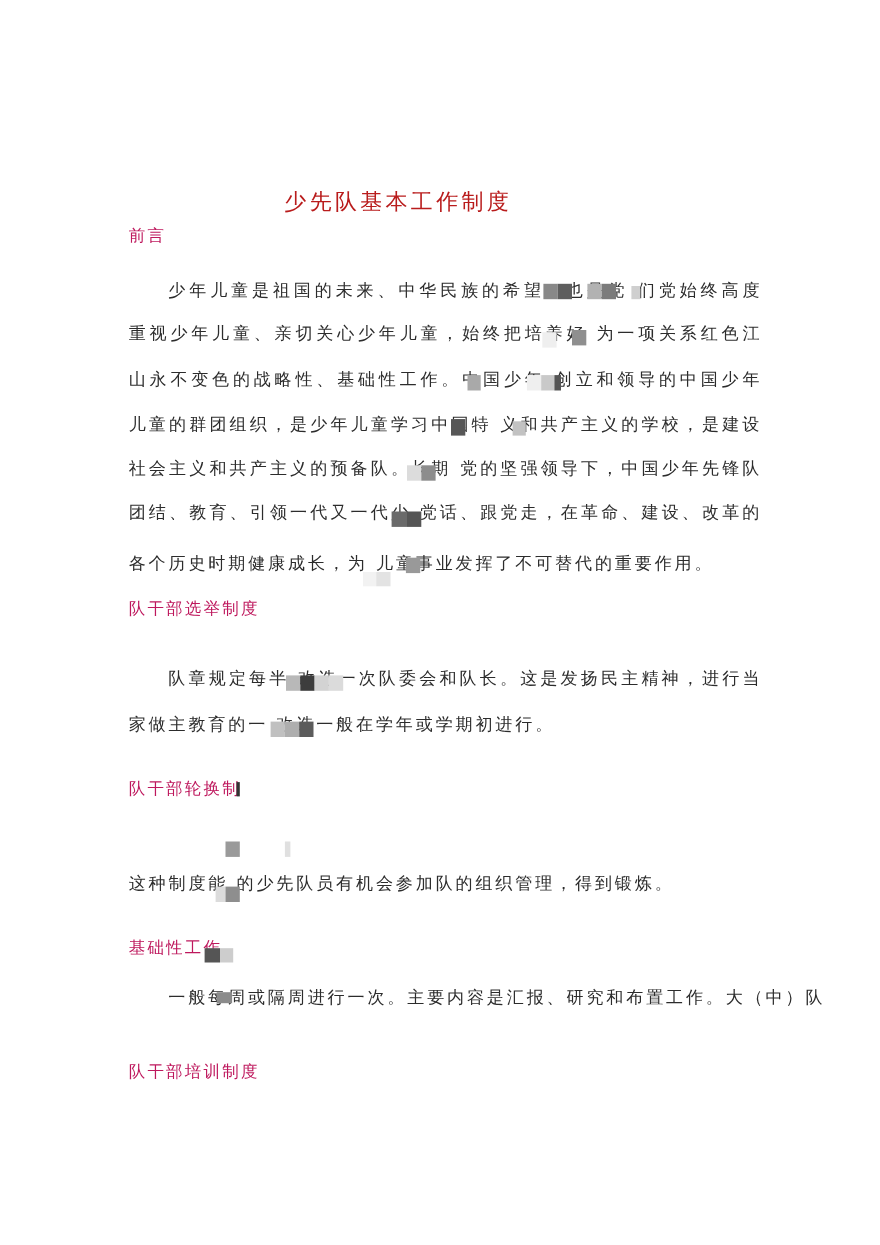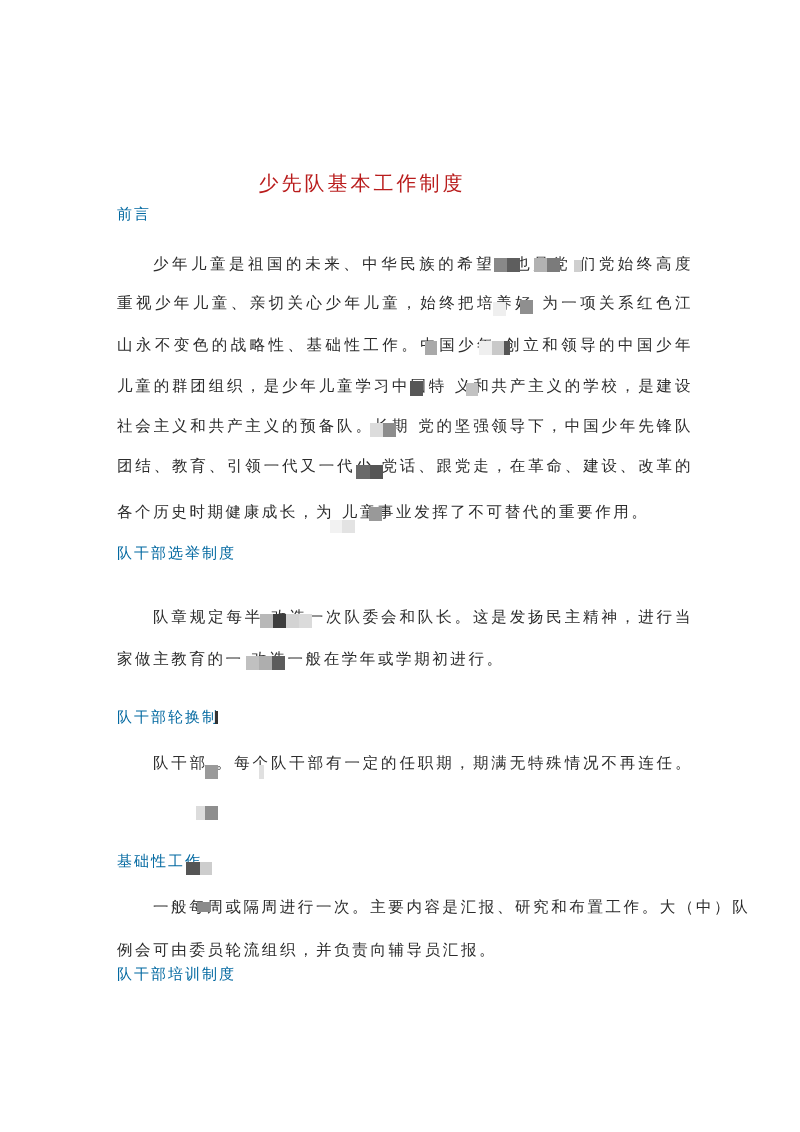--- a/index.html
+++ b/index.html
@@ -1,21 +1,21 @@
 <!DOCTYPE html>
 <html><head>
 <meta charset="utf-8">
 <style>
   html, body { margin: 0; padding: 0; background: #ffffff; }
   body { width: 800px; height: 1132px; position: relative; overflow: hidden;
          font-family: "DejaVu Serif", "Liberation Serif", serif; color: #2a2a2a; }
   .page { position: absolute; left: 0; top: 0; width: 800px; height: 1132px; background: #fff; }
   .title { position: absolute; left: 0; width: 724px; top: 130px; text-align: center;
            font-size: 20px; letter-spacing: 3px; color: #b91c1c; margin-top: 40px; }
-  .heading { position: absolute; left: 117px; font-size: 15px; letter-spacing: 2px; color: #0369a1; }
+  .heading { position: absolute; left: 117px; font-size: 15px; letter-spacing: 2px; color: #be185d; }
   .line { position: absolute; left: 117px; width: 576px; font-size: 15.5px; letter-spacing: 2.6px;
           white-space: nowrap; color: #2c2c2c; text-align: justify; text-align-last: justify; }
   .line.indent { left: 153px; width: 540px; }
   .line.last { text-align-last: left; }
   .mosaic { position: absolute; }
 </style>
 </head>
 <body>
 
 <div class="page">
@@ -29,25 +29,24 @@
   <div class="line" style="top:376px">儿童的群团组织，是少年儿童学习中国特        义和共产主义的学校，是建设</div>
   <div class="line" style="top:416px">社会主义和共产主义的预备队。长期         党的坚强领导下，中国少年先锋队</div>
   <div class="line" style="top:456px">团结、教育、引领一代又一代少       党话、跟党走，在革命、建设、改革的</div>
   <div class="line last" style="top:502px">各个历史时期健康成长，为        儿童事业发挥了不可替代的重要作用。</div>
 
   <div class="heading" style="top:544px">队干部选举制度</div>
   <div class="line indent" style="top:607px">队章规定每半        改选一次队委会和队长。这是发扬民主精神，进行当</div>
   <div class="line last" style="top:649px">家做主教育的一        改选一般在学年或学期初进行。</div>
 
   <div class="heading" style="top:708px">队干部轮换制</div>
-  <div class="line indent" style="top:753px">队干部        。每个队干部有一定的任职期，期满无特殊情况不再连任。</div>
+  <div class="line last" style="top:793px">这种制度能       的少先队员有机会参加队的组织管理，得到锻炼。</div>
 
   <div class="heading" style="top:852px">基础性工作</div>
   <div class="line indent" style="top:897px">一般每周或隔周进行一次。主要内容是汇报、研究和布置工作。大（中）队</div>
-  <div class="line last" style="top:940px">例会可由委员轮流组织，并负责向辅导员汇报。</div>
 
   <div class="heading" style="top:965px">队干部培训制度</div>
 
   <div class="mosaic" style="left:494px;top:258px;width:13px;height:14px;background:#888;"></div>
   <div class="mosaic" style="left:507px;top:258px;width:13px;height:14px;background:#5e5e5e;"></div>
   <div class="mosaic" style="left:534px;top:258px;width:13px;height:14px;background:#b2b2b2;"></div>
   <div class="mosaic" style="left:547px;top:258px;width:13px;height:14px;background:#7b7b7b;"></div>
   <div class="mosaic" style="left:574px;top:260px;width:8px;height:12px;background:#cfcfcf;"></div>
 
   <div class="mosaic" style="left:493px;top:302px;width:13px;height:14px;background:#efefef;"></div>

